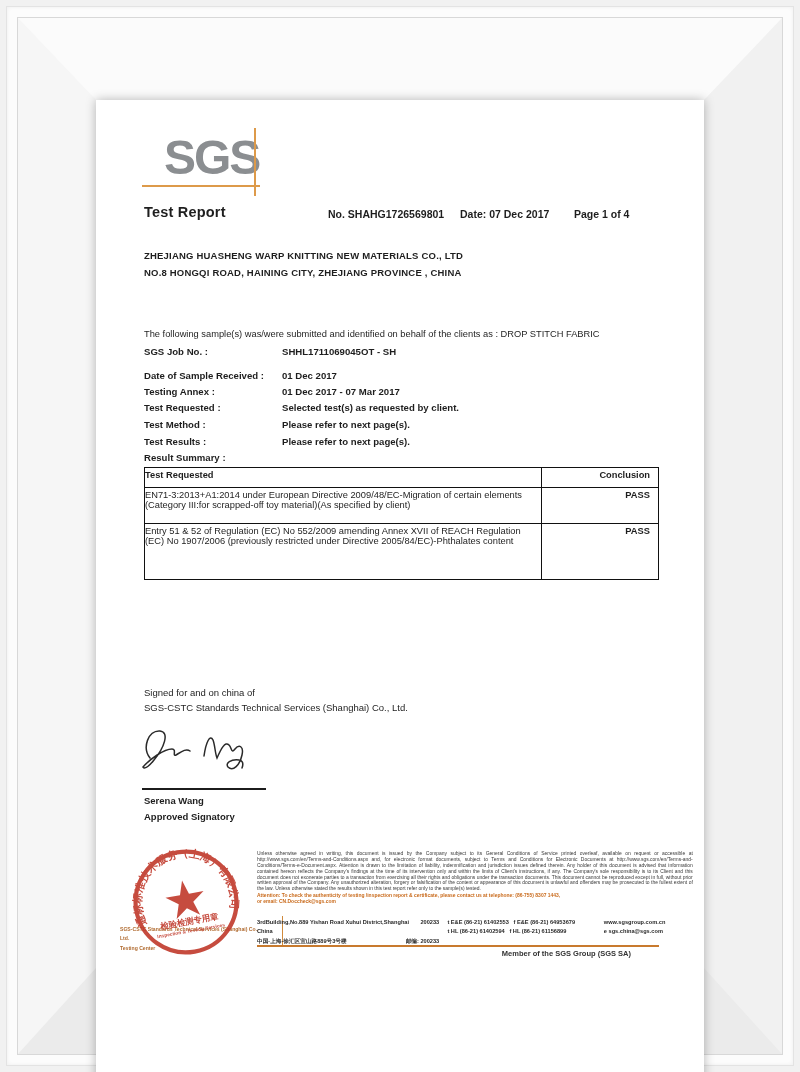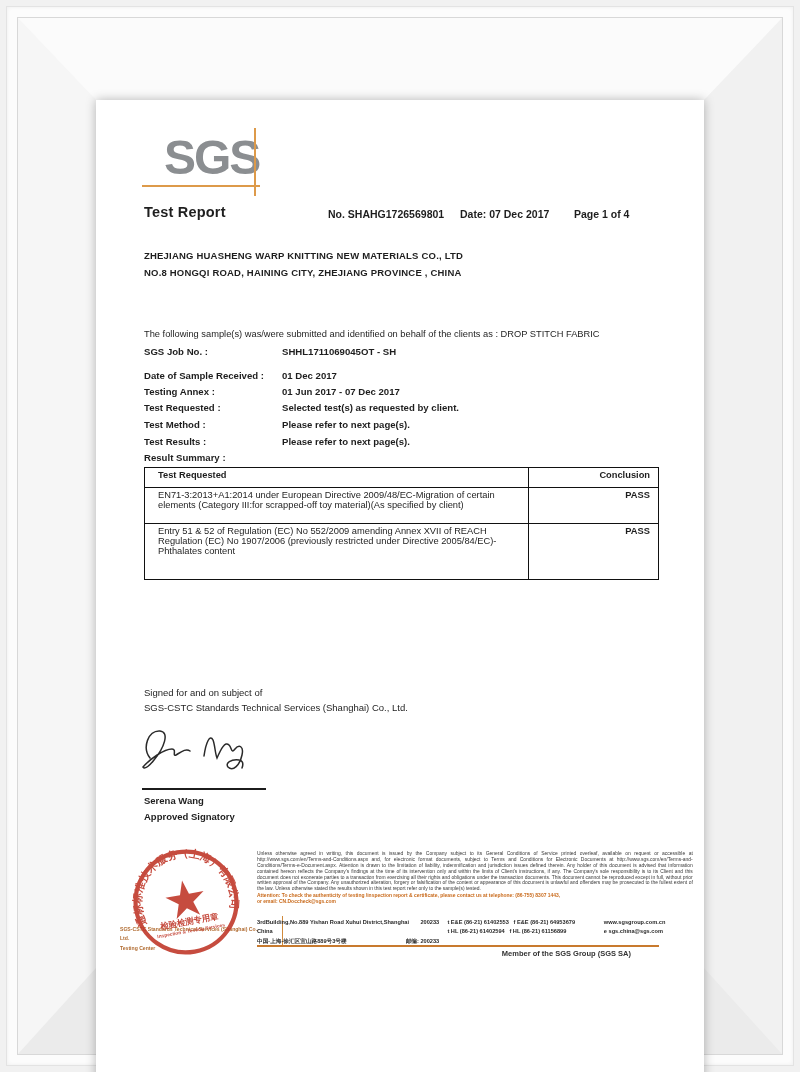--- a/index.html
+++ b/index.html
@@ -55,21 +55,21 @@
   .result-summary{left:48px; top:352px; font-size:9.6px; font-weight:600;}
 
   
   .rtable{
     left:48px; top:367px; width:515px;
     border-collapse:collapse; table-layout:fixed;
     font-size:9.3px;
   }
   .rtable td,.rtable th{
     border:1.5px solid #111;
-    padding:2px 8px 3px 13px;
+    padding:2px 8px 3px 0;
     vertical-align:top; text-align:left;
   }
   .rtable th{font-weight:700; height:14px;}
   .rtable .ccol{width:108px; text-align:right; font-weight:600;}
   .rtable th.ccol{font-weight:700;}
   .rtable .trow1 td{height:30px;}
   .rtable .trow2 td{height:50px;}
 
   
   .signed{left:48px; top:586px; font-size:9.5px; font-weight:500; line-height:14.5px;}
@@ -134,21 +134,21 @@
 
   <div class="abs intro">The following sample(s) was/were submitted and identified on behalf of the clients as : DROP STITCH FABRIC</div>
 
   <div class="abs frow-label" style="top:246px">SGS Job No. :</div>
   <div class="abs frow-value" style="top:246px">SHHL1711069045OT - SH</div>
 
   <div class="abs frow-label" style="top:270px">Date of Sample Received :</div>
   <div class="abs frow-value" style="top:270px">01 Dec 2017</div>
 
   <div class="abs frow-label" style="top:286px">Testing Annex :</div>
-  <div class="abs frow-value" style="top:286px">01 Jun 2017 - 07 Dec 2017</div>
+  <div class="abs frow-value" style="top:286px">01 Dec 2017 - 07 Mar 2017</div>
 
   <div class="abs frow-label" style="top:302px">Test Requested :</div>
   <div class="abs frow-value" style="top:302px">Selected test(s) as requested by client.</div>
 
   <div class="abs frow-label" style="top:319px">Test Method :</div>
   <div class="abs frow-value" style="top:319px">Please refer to next page(s).</div>
 
   <div class="abs frow-label" style="top:336px">Test Results :</div>
   <div class="abs frow-value" style="top:336px">Please refer to next page(s).</div>
 
@@ -165,21 +165,21 @@
       <td class="ccol">PASS</td>
     </tr>
     <tr class="trow2">
       <td>Entry 51 &amp; 52 of Regulation (EC) No 552/2009 amending Annex XVII of REACH Regulation (EC) No 1907/2006 (previously restricted under Directive 2005/84/EC)-Phthalates content</td>
       <td class="ccol">PASS</td>
     </tr>
   </tbody>
     </table>
 
   <div class="abs signed">
-    <div>Signed for and on subject of</div>
+    <div>Signed for and on china of</div>
     <div>SGS-CSTC Standards Technical Services (Shanghai) Co., Ltd.</div>
   </div>
 
   <svg class="abs sig-svg" width="140" height="70" viewBox="0 0 140 70">
     <g fill="none" stroke="#2a2a2a" stroke-width="1.5" stroke-linecap="round">
       <path d="M12 42 C4 32 10 14 22 15 C32 16 26 32 16 44 C12 49 7 54 5 51 C12 43 26 33 34 33 C39 33 34 41 38 39 C43 36 48 32 52 35"></path>
       <path d="M66 40 C68 26 72 18 75 24 C77 29 77 37 79 42 C83 33 87 25 91 29 C94 32 93 38 97 33 C101 28 106 30 104 39 C102 49 95 56 90 51 C87 47 93 43 101 44 C104 44 106 47 104 52"></path>
     </g>
   </svg>
   <div class="abs sig-line"></div>

